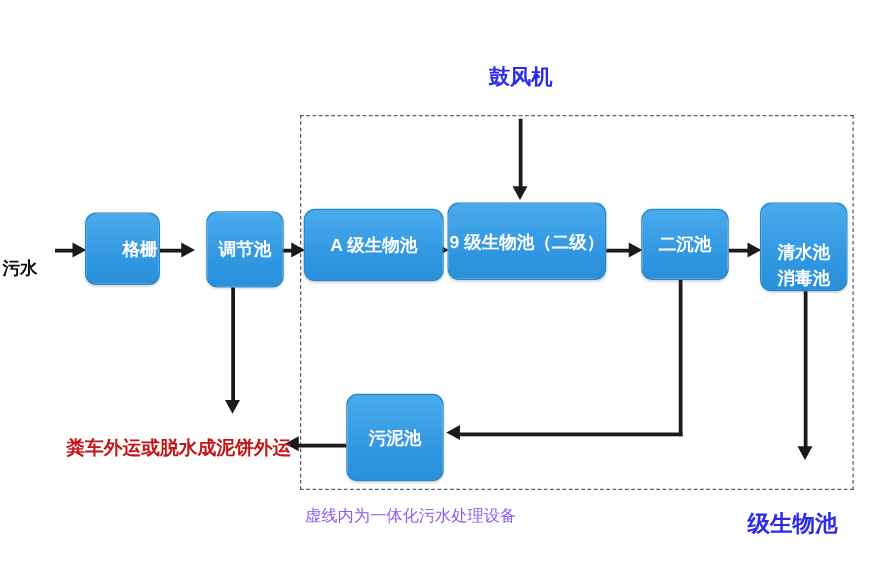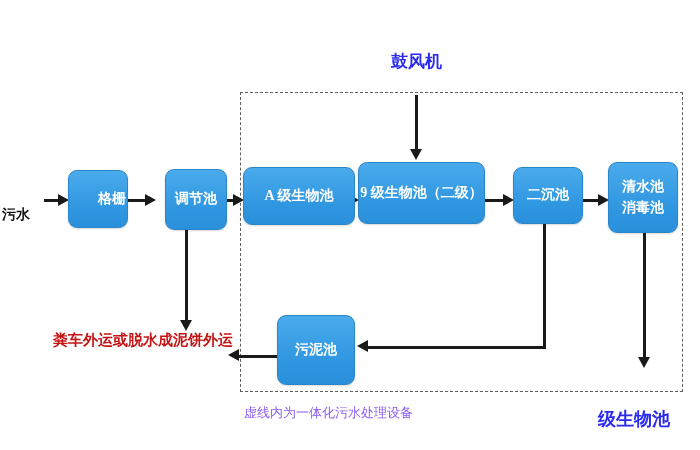--- a/index.html
+++ b/index.html
@@ -1,18 +1,18 @@
 <!DOCTYPE html>
 <html><head>
 <meta charset="utf-8">
 <style>
   html,body{margin:0;padding:0;background:#ffffff;}
   .canvas{
     position:relative;width:700px;height:450px;background:#ffffff;overflow:hidden;
-    font-family:Liberation Serif, serif;
+    font-family:Liberation Sans, sans-serif;
   }
   
   .pbox{
     position:absolute;
     background:linear-gradient(180deg,#4aabec 0%,#2e95e0 70%,#2b90da 100%);
     border:1px solid #2a86c8;
     border-radius:9px;
     color:#ffffff;
     display:flex;align-items:center;justify-content:center;text-align:center;
     font-size:14px;font-weight:bold;line-height:1.45;
@@ -31,21 +31,21 @@
   .tri-right{position:absolute;width:0;height:0;
     border-top:6px solid transparent;border-bottom:6px solid transparent;border-left:11px solid #1a1a1a;}
   .tri-left{position:absolute;width:0;height:0;
     border-top:6px solid transparent;border-bottom:6px solid transparent;border-right:11px solid #1a1a1a;}
   .tri-down{position:absolute;width:0;height:0;
     border-left:6px solid transparent;border-right:6px solid transparent;border-top:11px solid #1a1a1a;}
   
   .lbl{position:absolute;white-space:nowrap;}
   .lbl-source{left:2px;top:206px;font-size:14px;font-weight:bold;color:#111111;}
   .lbl-blower{left:391px;top:50px;font-size:17px;font-weight:bold;color:#2a2aee;}
-  .lbl-sludge-out{left:53px;top:331px;font-size:15px;font-weight:bold;color:#c41414;}
+  .lbl-sludge-out{left:53px;top:349px;font-size:15px;font-weight:bold;color:#c41414;}
   .lbl-discharge{left:598px;top:407px;font-size:18px;font-weight:bold;color:#2a2aee;}
   .lbl-caption{left:244px;top:404px;font-size:13px;color:#8b5cf6;}
 </style>
 </head>
 <body>
 
 <div class="canvas">
 
   <div class="dashed-rect"></div>
 
@@ -86,21 +86,21 @@
   </div>
 
   <div class="pbox" style="left:358px;top:162px;width:127px;height:62px;">
     <span>9 级生物池（二级）</span>
   </div>
 
   <div class="pbox" style="left:513px;top:167px;width:70px;height:57px;">
     <span>二沉池</span>
   </div>
 
-  <div class="pbox" style="left:608px;top:162px;width:70px;height:71px;flex-direction:column;">
+  <div class="pbox" style="left:608px;top:162px;width:70px;height:71px;flex-direction:column;justify-content:flex-end;">
     <span>清水池</span>
     <span>消毒池</span>
   </div>
 
   <div class="vline" style="left:185px;top:230px;height:91px;"></div>
   <div class="tri-down" style="left:180px;top:320px;"></div>
 
   <div class="vline" style="left:543px;top:224px;height:125px;"></div>
   <div class="hline" style="left:367px;top:346px;width:179px;"></div>
   <div class="tri-left" style="left:357px;top:340px;"></div>

